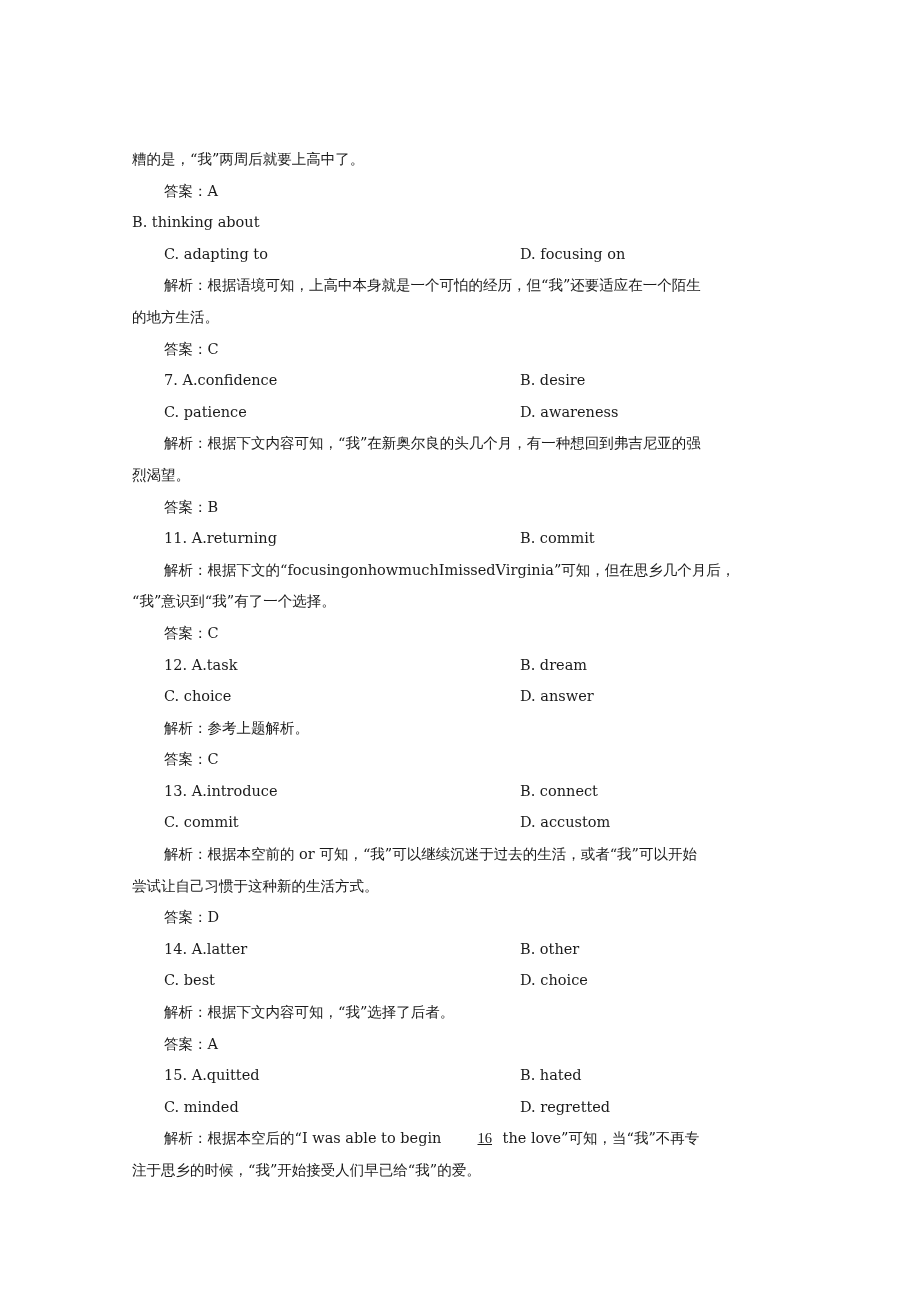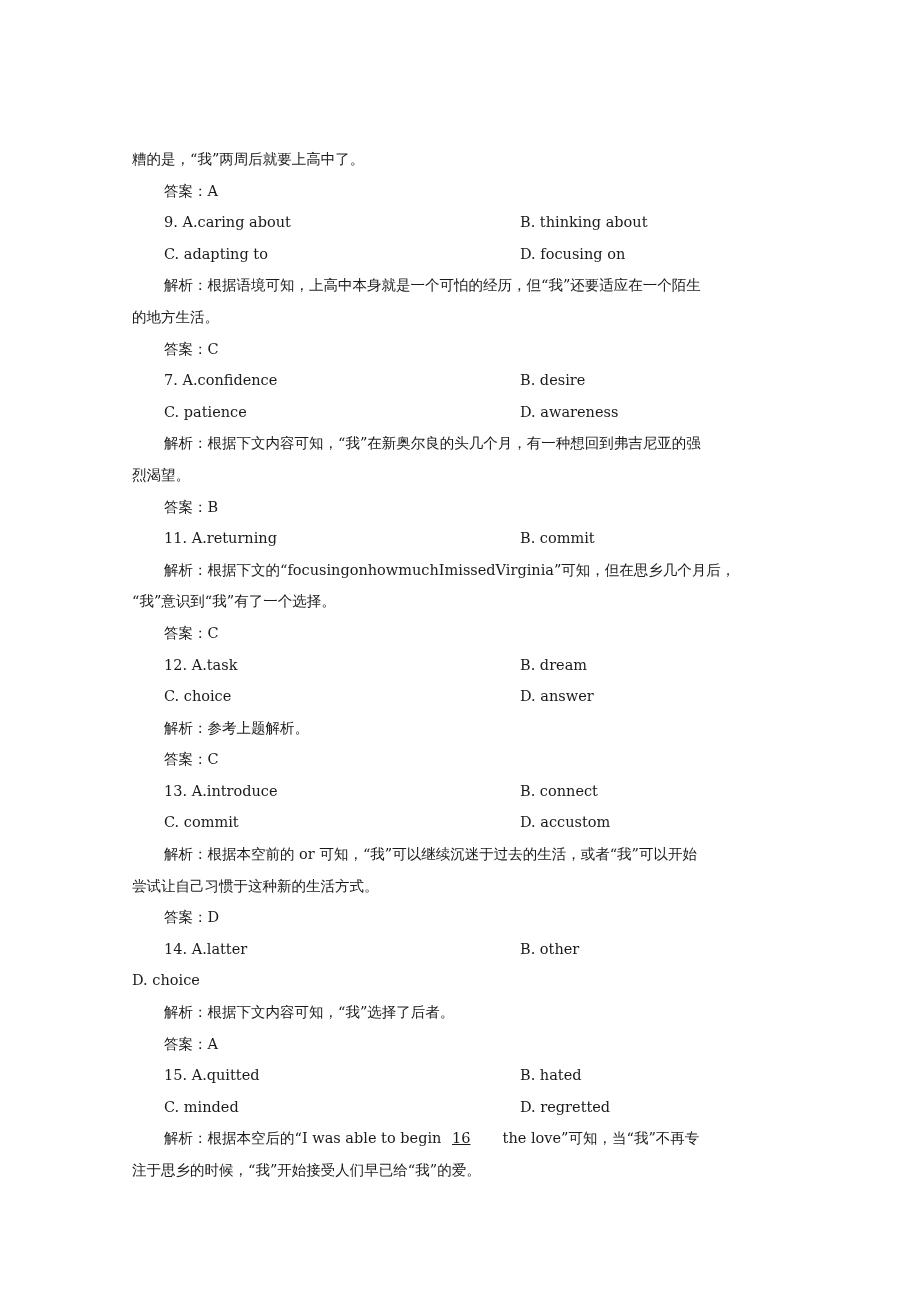--- a/index.html
+++ b/index.html
@@ -5,33 +5,32 @@
   html, body { margin:0; padding:0; background:#ffffff; }
   body { width:920px; height:1302px; position:relative; overflow:hidden;
          font-family:"DejaVu Serif", "Liberation Serif", serif; color:#1a1a1a; }
   .page { position:absolute; left:0; top:0; width:920px; height:1040px; background:#fff;margin-top:36px; }
   .content { position:absolute; left:132px; top:108px; width:660px; }
   .line { height:31.6px; line-height:31.6px; font-size:14.5px; white-space:nowrap; position:relative; }
   .indent { padding-left:32px; }
   .opt-row { display:flex; }
   .opt-left { width:388px; padding-left:32px; box-sizing:border-box; }
   .opt-right { flex:1; }
-  .blank { display:inline-block; min-width:40px; text-align:left; text-decoration:underline; padding:0 6px; }
+  .blank { display:inline-block; min-width:40px; text-align:right; text-decoration:underline; padding:0 6px;font-family:Liberation Serif, serif; }
 </style>
 </head>
 <body>
 
 <div class="page">
   <div class="content">
 
     <div class="line">糟的是，“我”两周后就要上高中了。</div>
     <div class="line indent">答案：A</div>
 
     <div class="line opt-row">
-      <div class="opt-left"><span>9.</span> <span>A.caring about</span></div>
       <div class="opt-right">B. thinking about</div>
     </div>
     <div class="line opt-row">
       <div class="opt-left">C. adapting to</div>
       <div class="opt-right">D. focusing on</div>
     </div>
     <div class="line indent">解析：根据语境可知，上高中本身就是一个可怕的经历，但“我”还要适应在一个陌生</div>
     <div class="line">的地方生活。</div>
     <div class="line indent">答案：C</div>
 
@@ -76,20 +75,21 @@
     </div>
     <div class="line indent">解析：根据本空前的 or 可知，“我”可以继续沉迷于过去的生活，或者“我”可以开始</div>
     <div class="line">尝试让自己习惯于这种新的生活方式。</div>
     <div class="line indent">答案：D</div>
 
     <div class="line opt-row">
       <div class="opt-left"><span>14.</span> <span>A.latter</span></div>
       <div class="opt-right">B. other</div>
     </div>
     <div class="line opt-row">
+      <div class="opt-left">C. best</div>
       <div class="opt-right">D. choice</div>
     </div>
     <div class="line indent">解析：根据下文内容可知，“我”选择了后者。</div>
     <div class="line indent">答案：A</div>
 
     <div class="line opt-row">
       <div class="opt-left"><span>15.</span> <span>A.quitted</span></div>
       <div class="opt-right">B. hated</div>
     </div>
     <div class="line opt-row">

